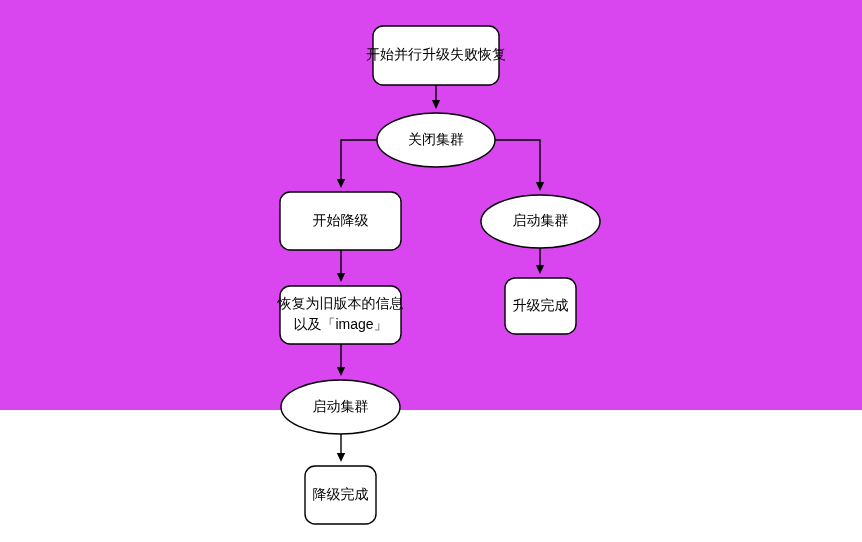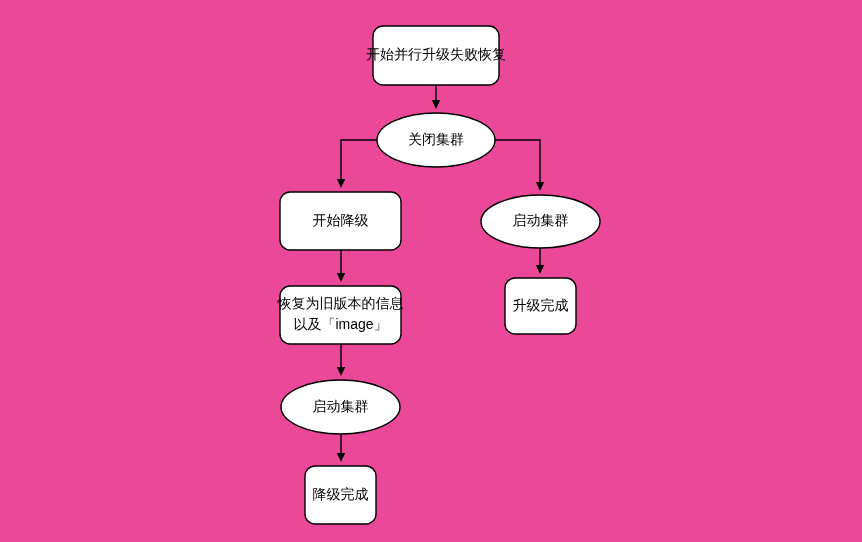--- a/index.html
+++ b/index.html
@@ -9,22 +9,22 @@
   }
   body {
     width: 862px;
     height: 542px;
     font-family: "Liberation Sans", "DejaVu Sans", sans-serif;
     overflow: hidden;
   }
   #flowchart-canvas {
     position: relative;
     width: 862px;
-    height: 542px;
-    background: #ec4899;
+    height: 410px;
+    background: #d946ef;
   }
   svg.diagram {
     position: absolute;
     top: 0;
     left: 0;
     width: 862px;
     height: 542px;
   }
   .node-shape {
     fill: #ffffff;

